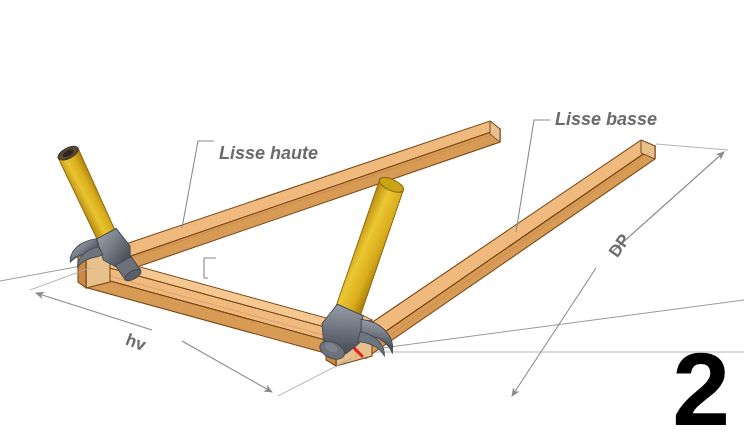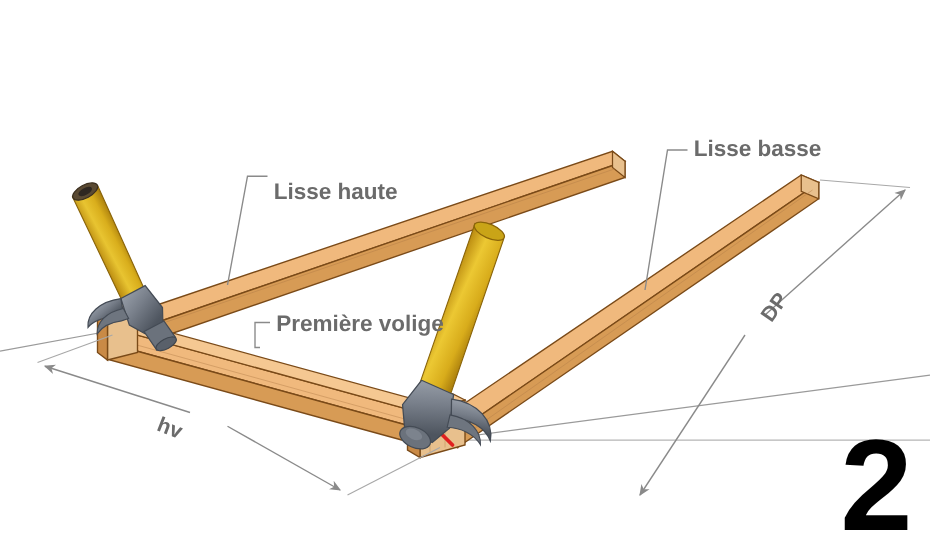--- a/index.html
+++ b/index.html
@@ -1,21 +1,21 @@
 <!DOCTYPE html>
 <html><head>
 <meta charset="utf-8">
 <style>
   html,body{margin:0;padding:0;background:#ffffff;}
   body{width:744px;height:443px;overflow:hidden;
        font-family:"Liberation Sans",sans-serif;}
   #stage{position:relative;width:744px;height:443px;background:#ffffff;}
   #scene{position:absolute;left:0;top:0;width:744px;height:443px;}
   .lbl{position:absolute;color:#6b6b6b;font-weight:bold;font-family:"Liberation Sans",sans-serif;
-       white-space:pre-line;line-height:1.18;}
+       white-space:pre-line;line-height:1.18;font-style:italic;}
   .lbl-haute{left:219px;top:131px;font-size:18px;margin-top:12px;}
   .lbl-basse{left:555px;top:109px;font-size:18px;}
   .lbl-volige{left:221px;top:249px;font-size:18px;}
   .dim{position:absolute;color:#6b6b6b;font-weight:bold;font-size:17px;
        font-family:"Liberation Sans",sans-serif;}
   .dim-hv{left:130px;top:330px;transform:rotate(21deg);transform-origin:left top;}
   .dim-dp{left:605px;top:250px;transform:rotate(-55deg);transform-origin:left top;}
   .step{position:absolute;right:14px;bottom:2px;font-size:104px;font-weight:bold;
         color:#000000;font-family:"Liberation Sans",sans-serif;line-height:1;}
 </style>
@@ -147,21 +147,20 @@
       <path d="M612,252 L724,152" marker-end="url(#arrowA)"></path>
       <path d="M596,268 L512,396" marker-end="url(#arrowA)"></path>
       <path d="M728,150 L656,144" stroke-width="0.9" stroke="#a8a8a8"></path>
     </g>
   </svg>
 
   <div class="lbl lbl-haute">Lisse haute</div>
 
   <div class="lbl lbl-basse">Lisse basse</div>
 
-  <div class="lbl lbl-volige">Première volige</div>
 
   <div class="dim dim-hv">hv</div>
 
   <div class="dim dim-dp">DP</div>
 
   <div class="step">2</div>
 
 </div>
 
 </body></html>

